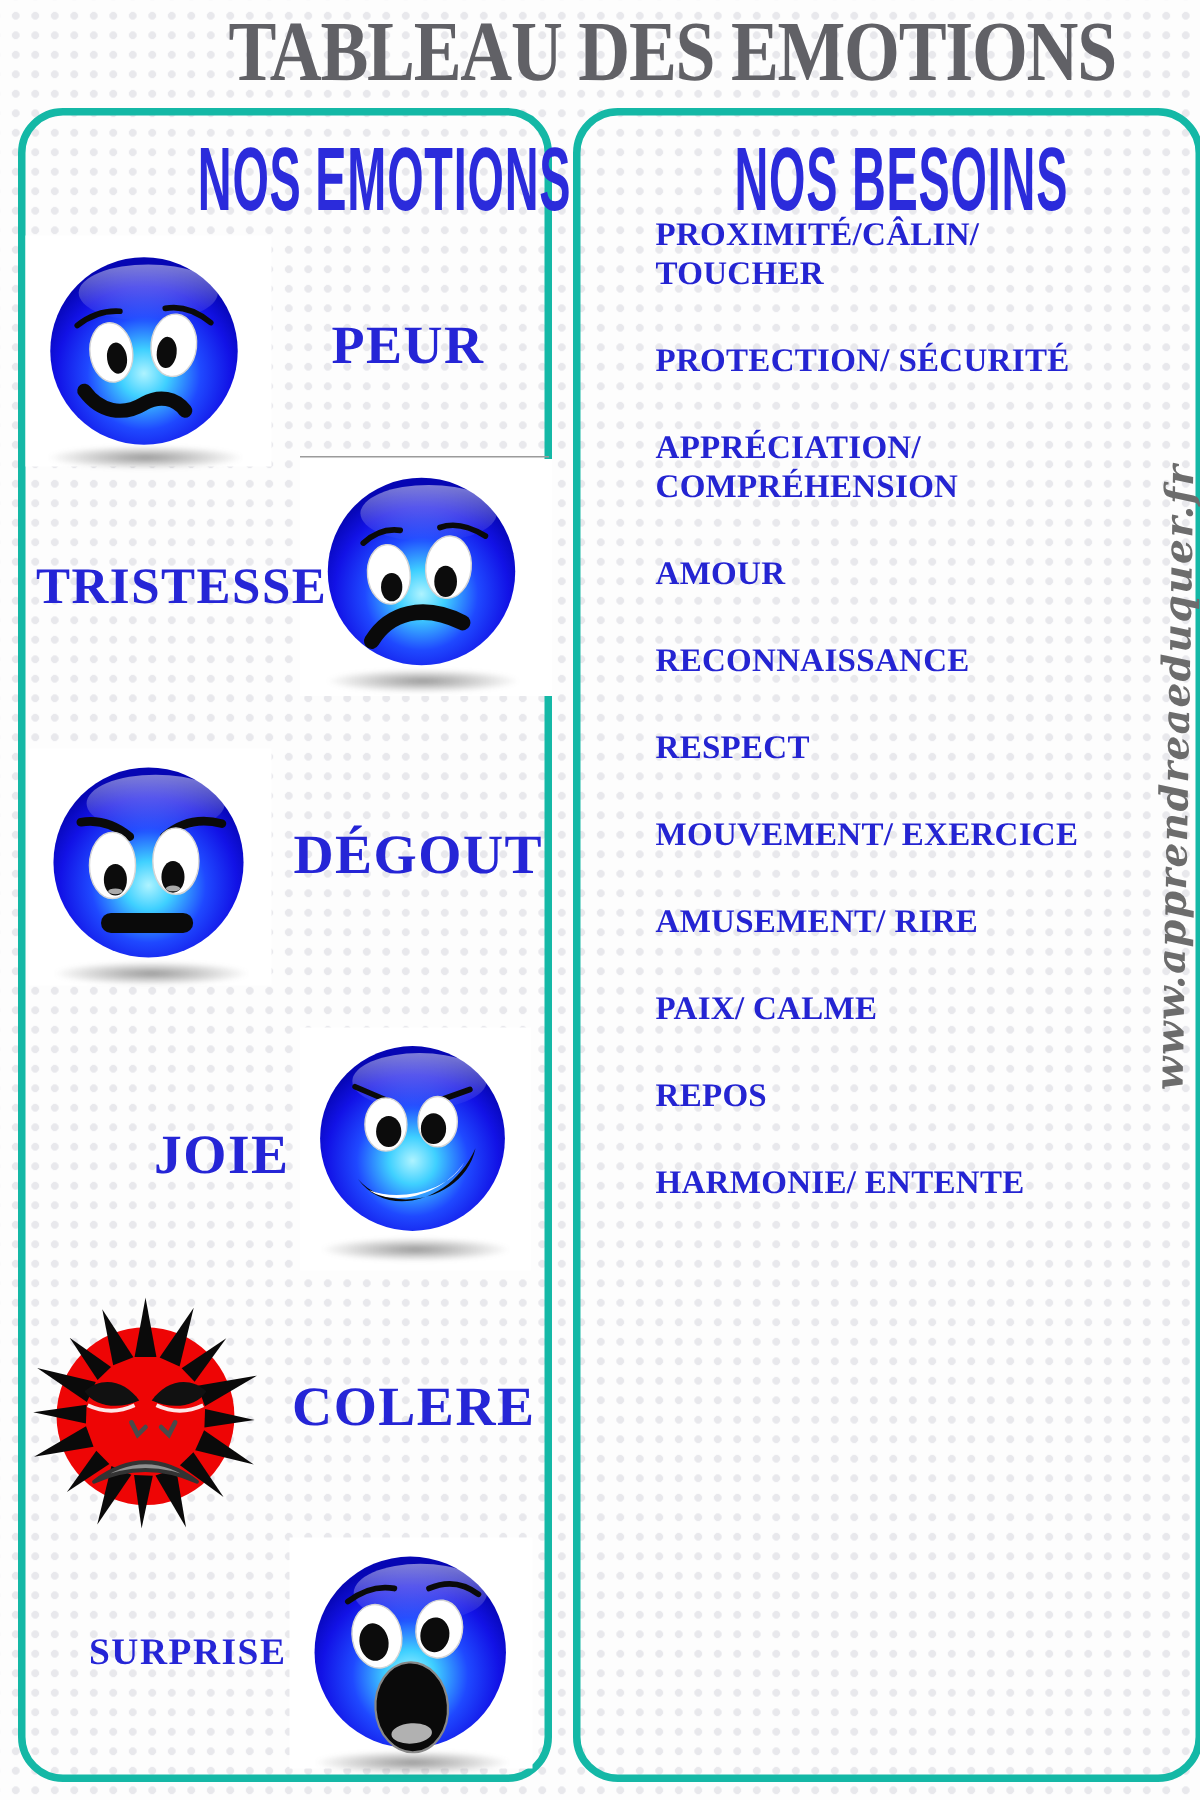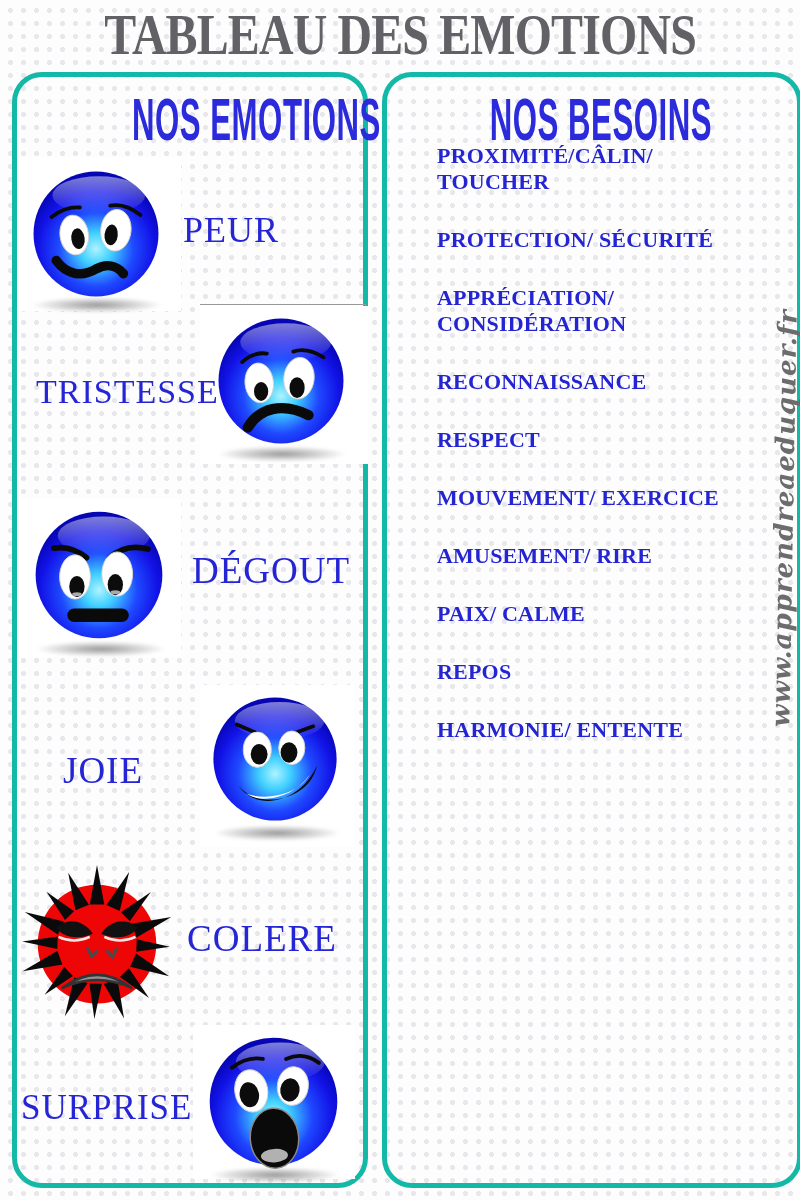--- a/index.html
+++ b/index.html
@@ -4,42 +4,42 @@
 <style>
   html,body{margin:0;padding:0;}
   body{width:800px;height:1200px;overflow:hidden;
        font-family:"Liberation Serif",serif;
        background-color:#fdfdfd;
        background-image:radial-gradient(circle,#e8e8ec 2.4px,rgba(255,255,255,0) 2.8px);
        background-size:13px 13px;background-position:4px 4px;}
   .poster{position:relative;width:800px;height:1200px;}
 
   
-  .page-title{position:absolute;top:2px;left:0;width:100%;text-align:center;margin:0;}
+  .page-title{position:absolute;top:2px;left:0;width:100%;text-align:right;margin:0;}
   .page-title span{display:inline-block;transform:scaleX(.84);transform-origin:center;
        font-family:"Liberation Serif",serif;font-weight:bold;font-size:57px;
        letter-spacing:-1px;color:#616166;white-space:nowrap;}
 
   
   .panel{position:absolute;top:72px;height:1116px;border:5px solid #14b8a6;border-radius:30px;box-sizing:border-box;}
   .panel-left{left:12px;width:356px;}
   .panel-right{left:382px;width:420px;}
   .panel-header{position:absolute;top:8px;left:0;width:100%;text-align:center;}
   .panel-header span{display:inline-block;transform:scaleX(.52);transform-origin:center;
        font-family:"Liberation Sans",sans-serif;font-weight:bold;font-size:60px;
        color:#2b2bdb;letter-spacing:1px;white-space:nowrap;}
 
   
   .needs-list{position:absolute;top:66px;left:18px;width:332px;margin-left:32px;}
   .need-item{font-family:"Liberation Serif",serif;font-weight:bold;font-size:22px;
        line-height:26px;color:#2424d2;margin:0 0 32px 0;letter-spacing:.2px;}
 
   
-  .emotion-label{position:absolute;text-align:left;
-       font-family:"Liberation Serif",serif;font-weight:normal;color:#2525d6;letter-spacing:1px;}
+  .emotion-label{position:absolute;text-align:right;
+       font-family:"Liberation Serif",serif;font-weight:bold;color:#2525d6;letter-spacing:1px;}
 
   
   .backdrop{position:absolute;background:#fff;}
   .face-wrap{position:absolute;}
   .face-shadow{position:absolute;height:16px;border-radius:50%;
        background:radial-gradient(ellipse at center,rgba(70,70,70,.55) 0%,rgba(70,70,70,0) 70%);
        filter:blur(1.5px);}
   .divider{position:absolute;height:1px;background:#9a9a9a;}
 
   
@@ -103,21 +103,21 @@
         <ellipse cx="80" cy="34" rx="48" ry="20" fill="url(#gGloss)" opacity=".6"></ellipse>
         <path d="M34,55 Q46,44 60,46" stroke="#0a0a0a" stroke-width="4" fill="none" stroke-linecap="round"></path>
         <path d="M88,44 Q102,39 120,50" stroke="#0a0a0a" stroke-width="4" fill="none" stroke-linecap="round"></path>
         <ellipse cx="52" cy="77" rx="15" ry="21" fill="#fff" stroke="#d5d5d5" transform="rotate(-6 52 77)"></ellipse>
         <ellipse cx="94" cy="72" rx="16" ry="22" fill="#fff" stroke="#d5d5d5" transform="rotate(6 94 72)"></ellipse>
         <ellipse cx="54" cy="86" rx="7.5" ry="10" fill="#0c0c0c"></ellipse>
         <ellipse cx="92" cy="82" rx="8" ry="11" fill="#0c0c0c"></ellipse>
         <path d="M40,124 C52,104 76,97 104,111" stroke="#0a0a0a" stroke-width="11" fill="none" stroke-linecap="round"></path>
       </svg>
     </div>
-    <div class="emotion-label" style="left:19px;top:296px;width:170px;font-size:34px;">TRISTESSE</div>
+    <div class="emotion-label" style="left:7px;top:296px;width:170px;font-size:34px;">TRISTESSE</div>
 
     <div class="backdrop" style="left:2px;top:422px;width:162px;height:158px;"></div>
     <div class="face-shadow" style="left:18px;top:564px;width:132px;"></div>
     <div class="face-wrap" style="left:10px;top:426px;">
       <svg width="144" height="144" viewBox="0 0 150 150">
         <circle cx="75" cy="75" r="66" fill="url(#gBall)"></circle>
         <ellipse cx="80" cy="34" rx="48" ry="20" fill="url(#gGloss)" opacity=".6"></ellipse>
         <path d="M28,47 Q46,44 62,57" stroke="#0a0a0a" stroke-width="6" fill="none" stroke-linecap="round"></path>
         <path d="M86,57 Q103,42 126,48" stroke="#0a0a0a" stroke-width="6" fill="none" stroke-linecap="round"></path>
         <ellipse cx="50" cy="77" rx="16" ry="23" fill="#fff" stroke="#d5d5d5"></ellipse>
@@ -190,31 +190,32 @@
         <path d="M32,40 Q48,28 64,31" stroke="#0a0a0a" stroke-width="4" fill="none" stroke-linecap="round"></path>
         <path d="M88,31 Q106,23 122,35" stroke="#0a0a0a" stroke-width="4" fill="none" stroke-linecap="round"></path>
         <ellipse cx="52" cy="64" rx="17" ry="22" fill="#fff" stroke="#d5d5d5" transform="rotate(-10 52 64)"></ellipse>
         <ellipse cx="95" cy="59" rx="16" ry="20" fill="#fff" stroke="#d5d5d5" transform="rotate(8 95 59)"></ellipse>
         <ellipse cx="50" cy="68" rx="10" ry="13" fill="#0c0c0c" transform="rotate(-10 50 68)"></ellipse>
         <ellipse cx="92" cy="63" rx="10" ry="12" fill="#0c0c0c" transform="rotate(8 92 63)"></ellipse>
         <ellipse cx="76" cy="113" rx="25" ry="31" fill="#0a0a0a" stroke="#888" stroke-width="1.5" transform="rotate(-4 76 113)"></ellipse>
         <ellipse cx="76" cy="131" rx="14" ry="7" fill="#cfcfcf" opacity=".85" transform="rotate(-4 76 131)"></ellipse>
       </svg>
     </div>
-    <div class="emotion-label" style="left:4px;top:1011px;width:170px;font-size:35px;">SURPRISE</div>
+    <div class="emotion-label" style="left:4px;top:1011px;width:170px;font-size:25px;">SURPRISE</div>
   </div>
 
   <div class="panel panel-right">
     <div class="panel-header">
       <span>NOS BESOINS</span>
     </div>
     <div class="needs-list">
       <div class="need-item">PROXIMITÉ/CÂLIN/ TOUCHER</div>
       <div class="need-item">PROTECTION/ SÉCURITÉ</div>
-      <div class="need-item">APPRÉCIATION/ CONSIDÉRATION</div>
+      <div class="need-item">APPRÉCIATION/ COMPRÉHENSION</div>
+      <div class="need-item">AMOUR</div>
       <div class="need-item">RECONNAISSANCE</div>
       <div class="need-item">RESPECT</div>
       <div class="need-item">MOUVEMENT/ EXERCICE</div>
       <div class="need-item">AMUSEMENT/ RIRE</div>
       <div class="need-item">PAIX/ CALME</div>
       <div class="need-item">REPOS</div>
       <div class="need-item">HARMONIE/ ENTENTE</div>
     </div>
   </div>
 

